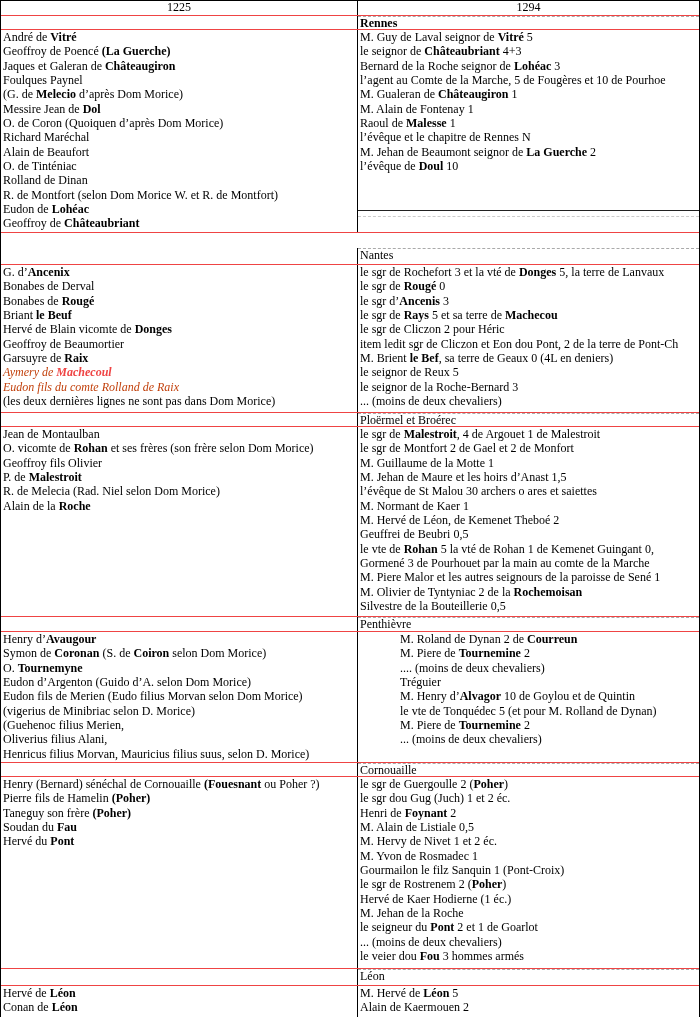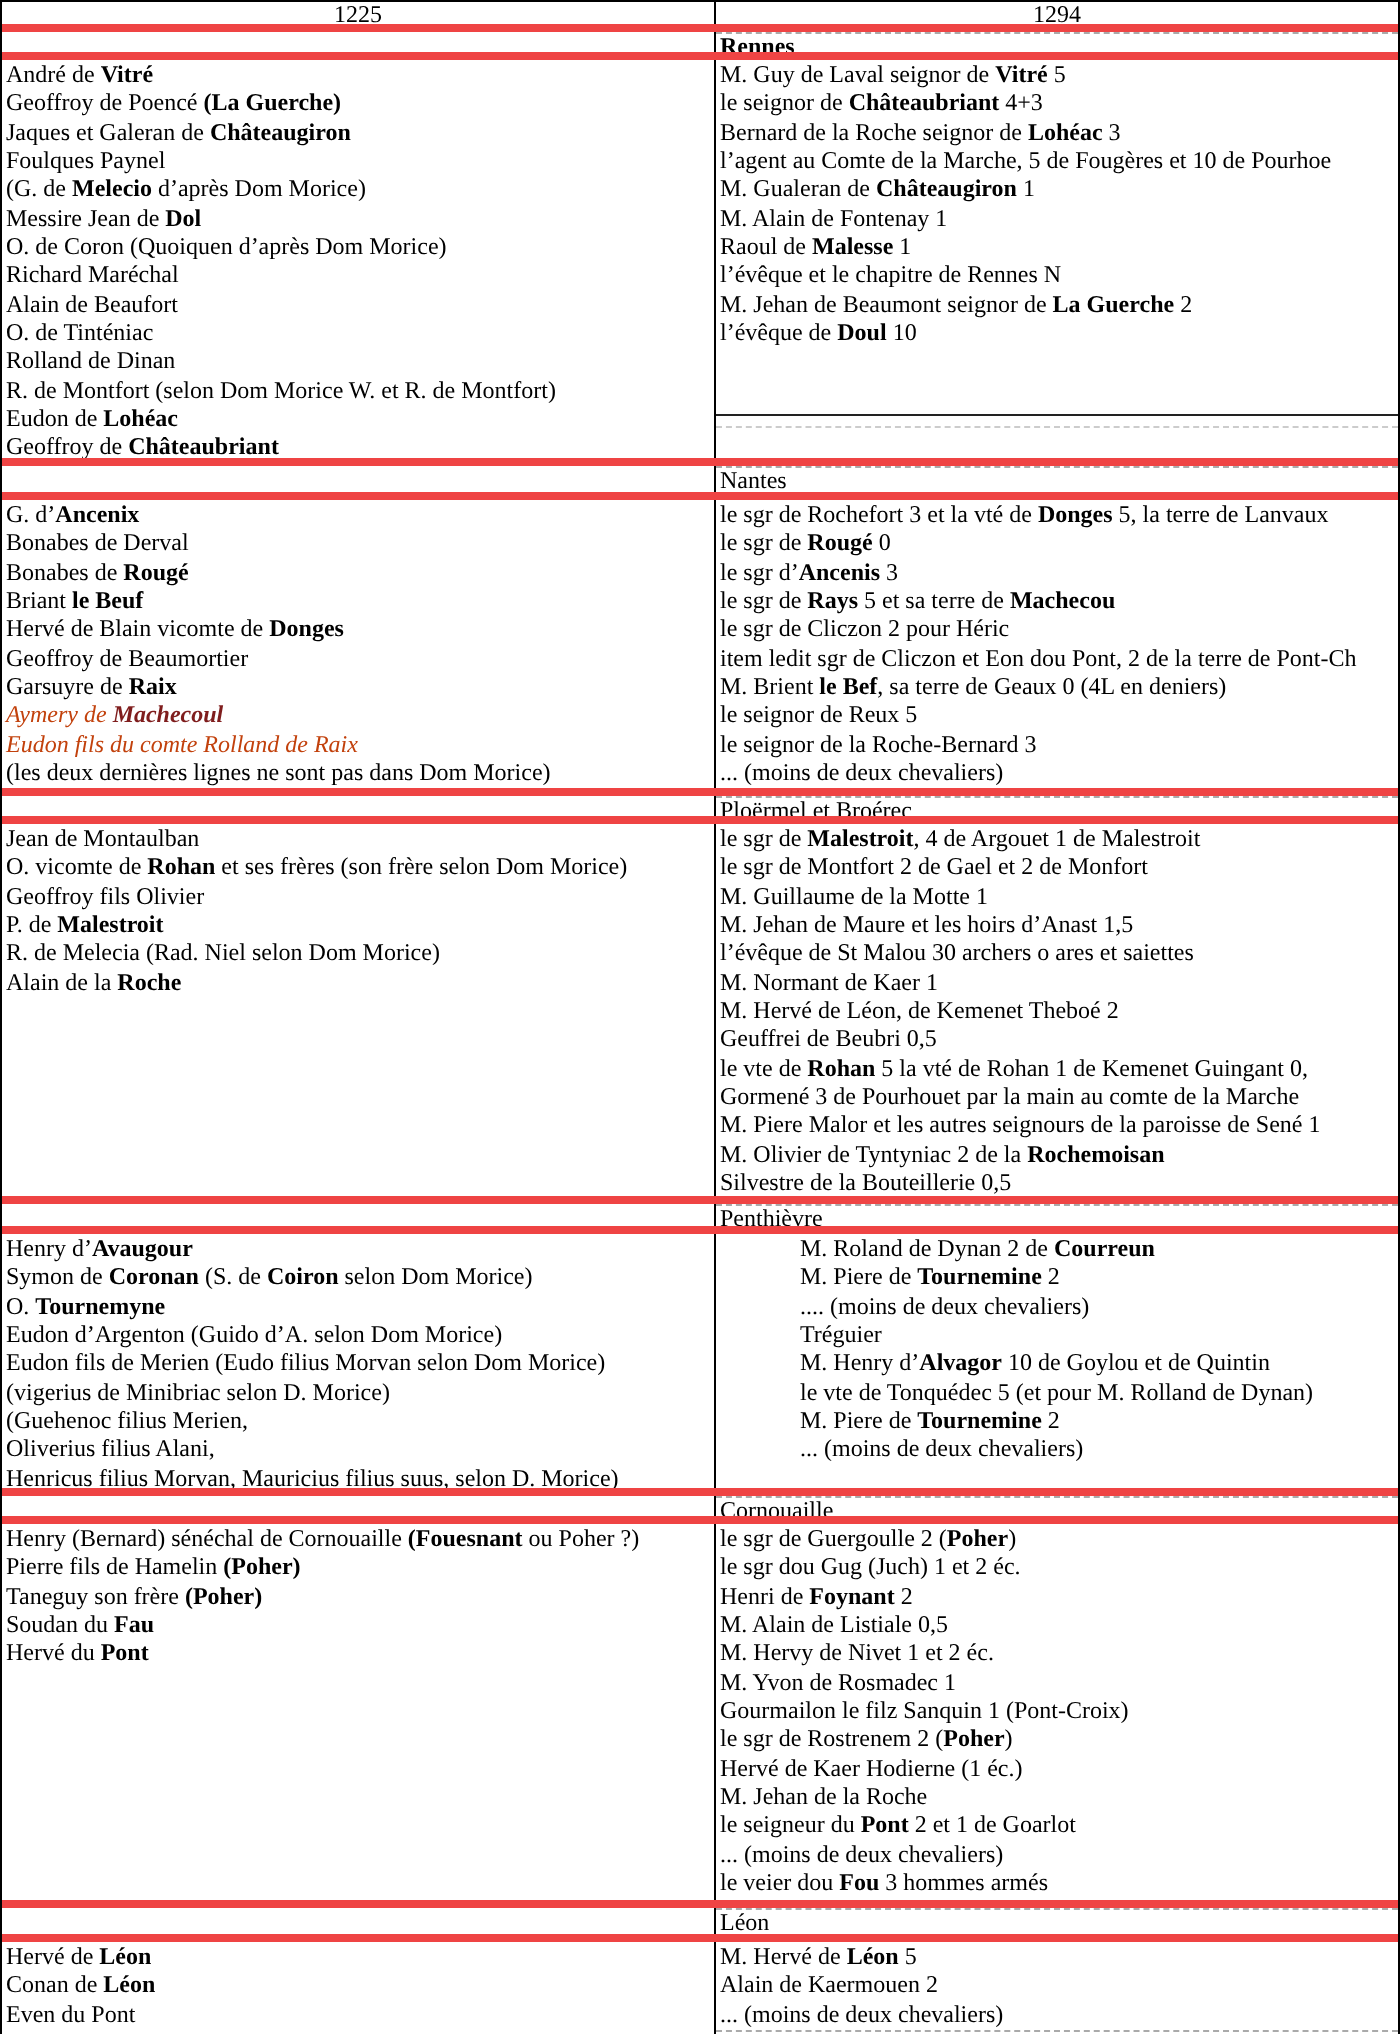--- a/index.html
+++ b/index.html
@@ -1,31 +1,31 @@
 <!DOCTYPE html>
 <html><head>
 <meta charset="utf-8">
 <style>
   html,body{margin:0;padding:0;background:#fff;}
   body{width:700px;height:1017px;overflow:hidden;
        font-family:"Liberation Serif","DejaVu Serif",serif;font-size:12px;color:#000;}
   .tbl{width:700px;height:1017px;border:1px solid #000;border-bottom:none;
        box-sizing:border-box;overflow:hidden;background:#fff;}
-  .row{display:flex;border-bottom:4px solid #ef4444;box-sizing:border-box;overflow:hidden;}
+  .row{display:flex;border-bottom:1px solid #ef4444;box-sizing:border-box;overflow:hidden;}
   .cl{width:357px;border-right:1px solid #000;box-sizing:border-box;
       padding-left:2px;overflow:hidden;position:relative;}
   .cr{flex:1;padding-left:2px;overflow:hidden;position:relative;box-sizing:border-box;}
   .hdr{height:15px;}
   .yc{text-align:center;line-height:13px;font-size:12px;padding-left:0;}
   .rgr{border-top:1px dashed #aaa;line-height:13px;}
   .rgl{}
   .line{white-space:nowrap;height:14.35px;line-height:14.35px;}
   .b{font-weight:bold;}
   .i{font-style:italic;color:#c2410c;}
-  .bi{font-weight:bold;font-style:italic;color:#7f1d1d;}
+  .bi{font-weight:bold;font-style:italic;color:#ef4444;}
   .strip{position:absolute;bottom:0;left:0;right:0;height:21px;border-top:1px solid #222;}
   .strip::after{content:"";position:absolute;top:5px;left:0;right:0;border-top:1px dashed #ccc;}
   .bdash{position:absolute;bottom:2px;left:0;right:0;border-top:1px dashed #aaa;}
 </style>
 </head>
 <body>
 
 <div class="tbl">
   <div class="row hdr">
     <div class="cl yc">1225</div>
@@ -60,21 +60,21 @@
           <div class="line"><span>l’agent au Comte de la Marche, 5 de Fougères et 10 de Pourhoe</span></div>
           <div class="line"><span>M. Gualeran de </span><span class="b">Châteaugiron</span><span> 1</span></div>
           <div class="line"><span>M. Alain de Fontenay 1</span></div>
           <div class="line"><span>Raoul de </span><span class="b">Malesse</span><span> 1</span></div>
           <div class="line"><span>l’évêque et le chapitre de Rennes N</span></div>
           <div class="line"><span>M. Jehan de Beaumont seignor de </span><span class="b">La Guerche</span><span> 2</span></div>
           <div class="line"><span>l’évêque de </span><span class="b">Doul</span><span> 10</span></div>
           <div class="strip"></div>
         </div>
       </div>
-      <div class="row" style="height: 17px;">
+      <div class="row" style="height: 17px; margin-top: 15px;">
         <div class="cl rgl"></div>
         <div class="cr rgr">Nantes</div>
       </div>
       <div class="row" style="height: 148px;">
         <div class="cl">
           <div class="line"><span>G. d’</span><span class="b">Ancenix</span></div>
           <div class="line"><span>Bonabes de Derval</span></div>
           <div class="line"><span>Bonabes de </span><span class="b">Rougé</span></div>
           <div class="line"><span>Briant </span><span class="b">le Beuf</span></div>
           <div class="line"><span>Hervé de Blain vicomte de </span><span class="b">Donges</span></div>

